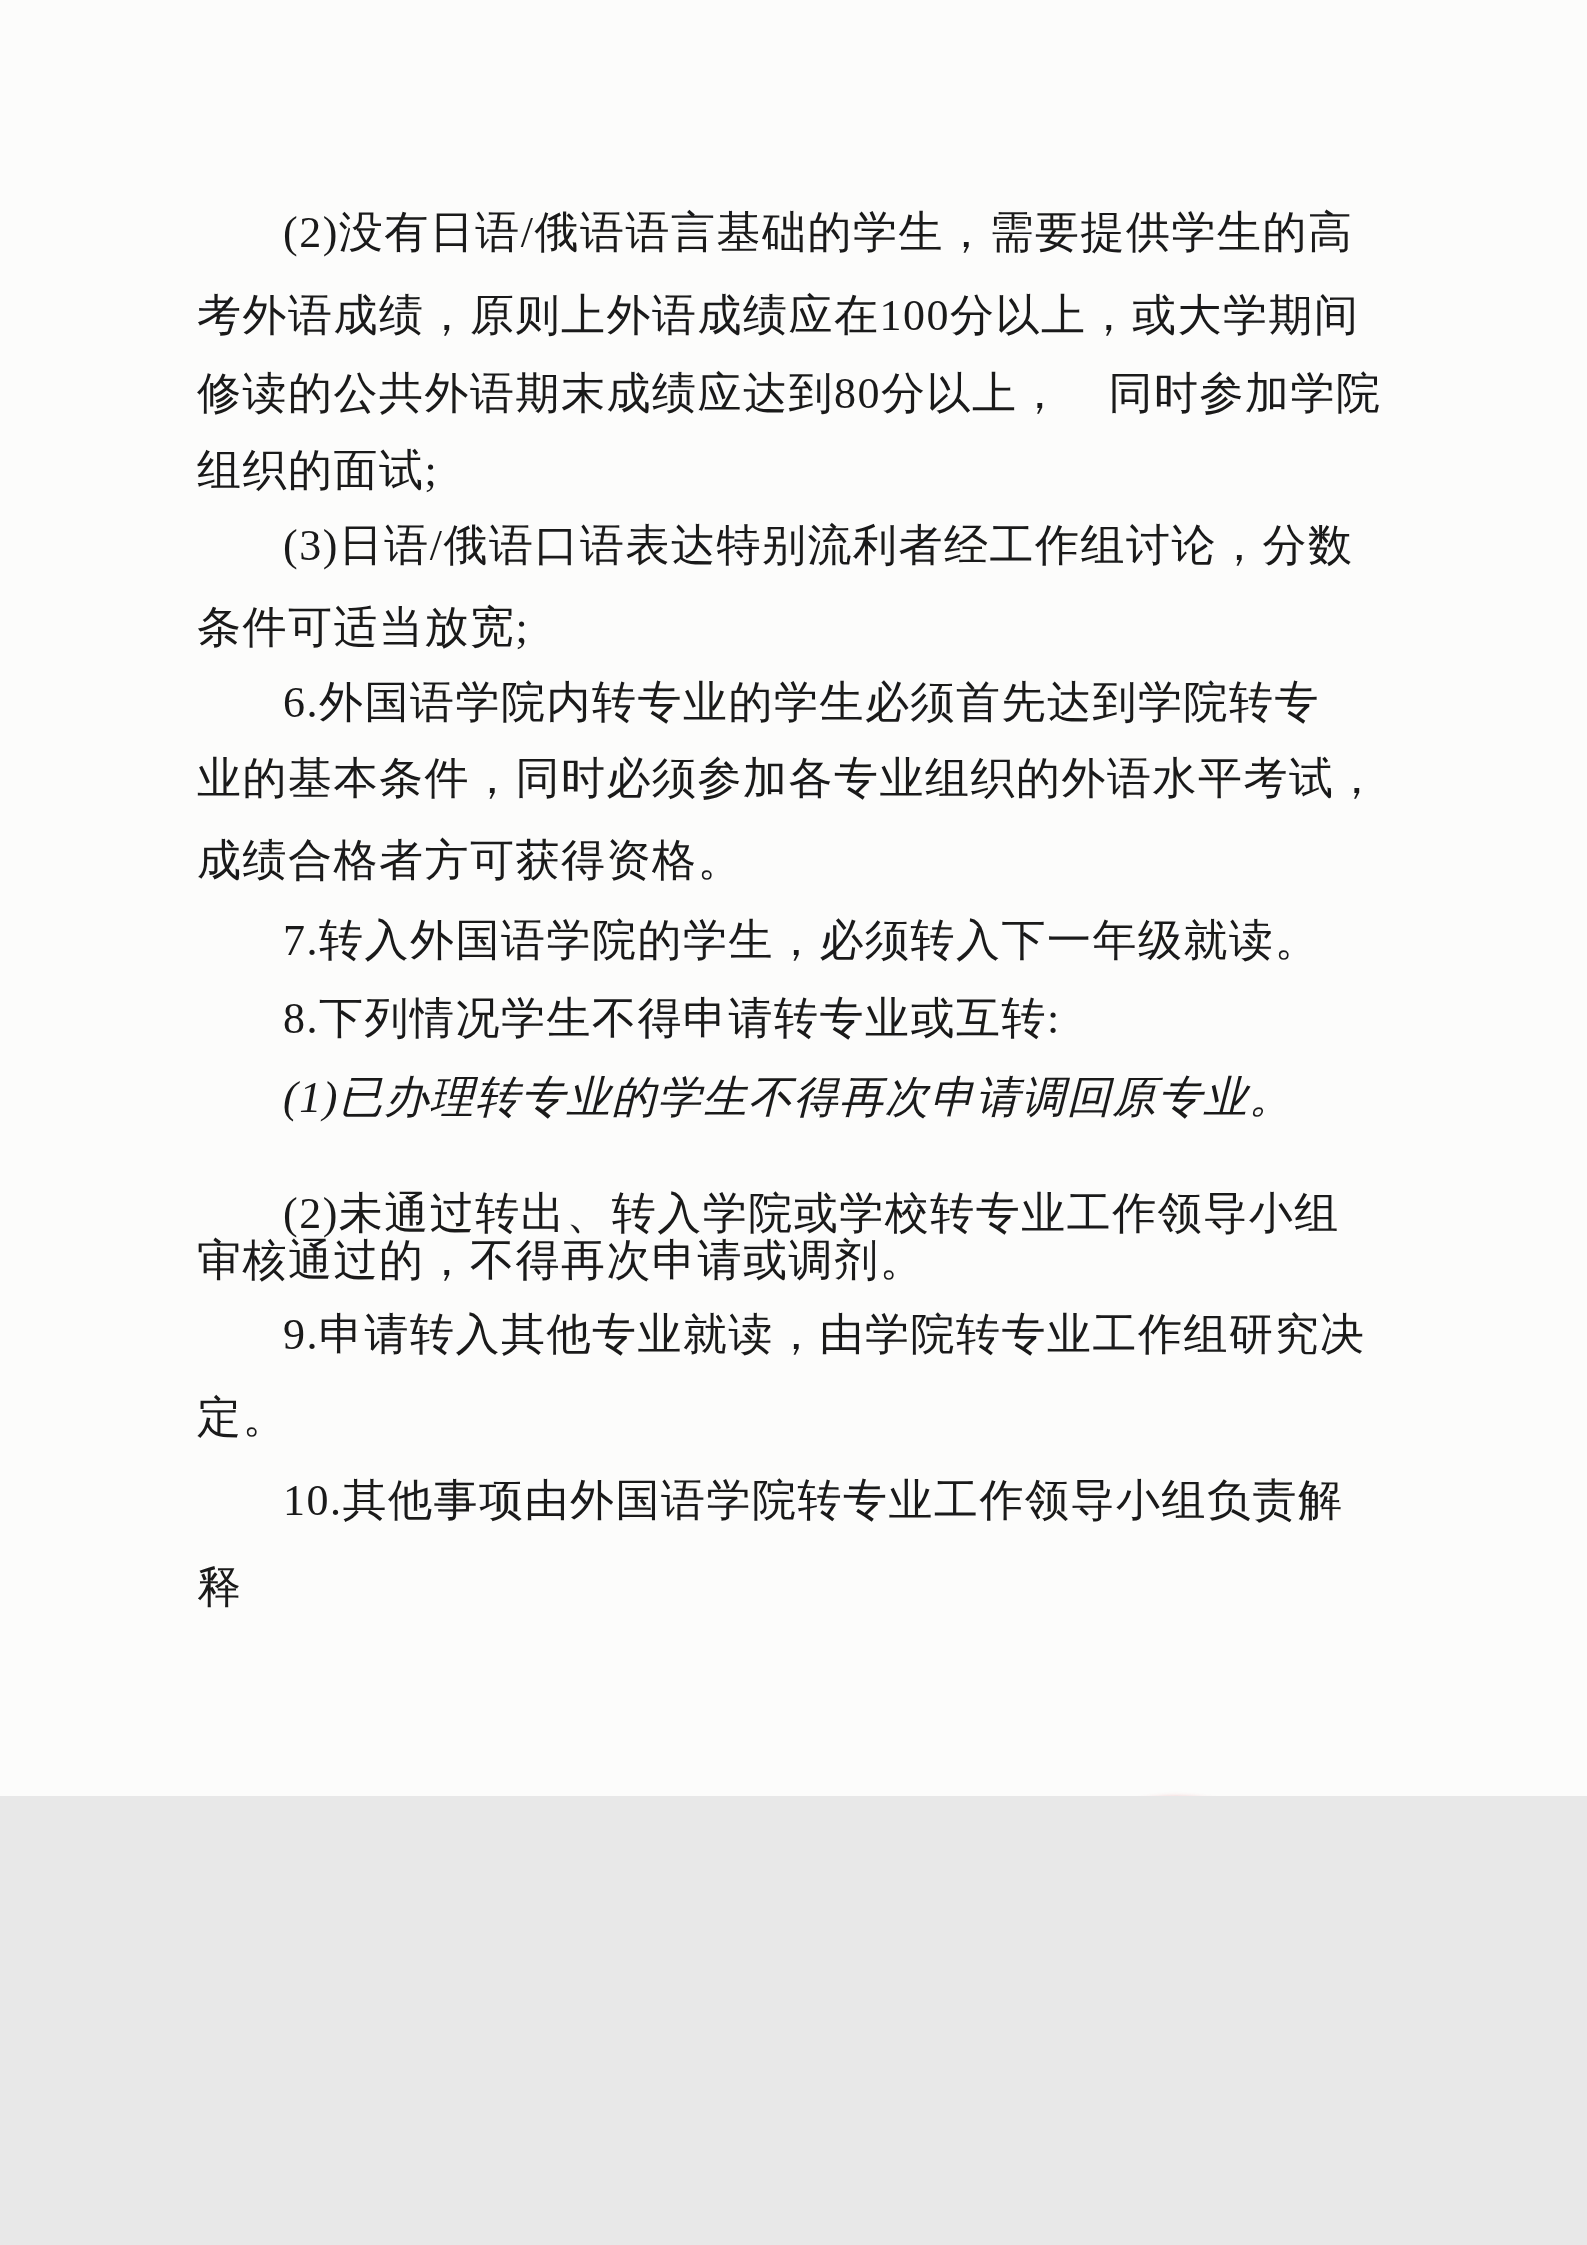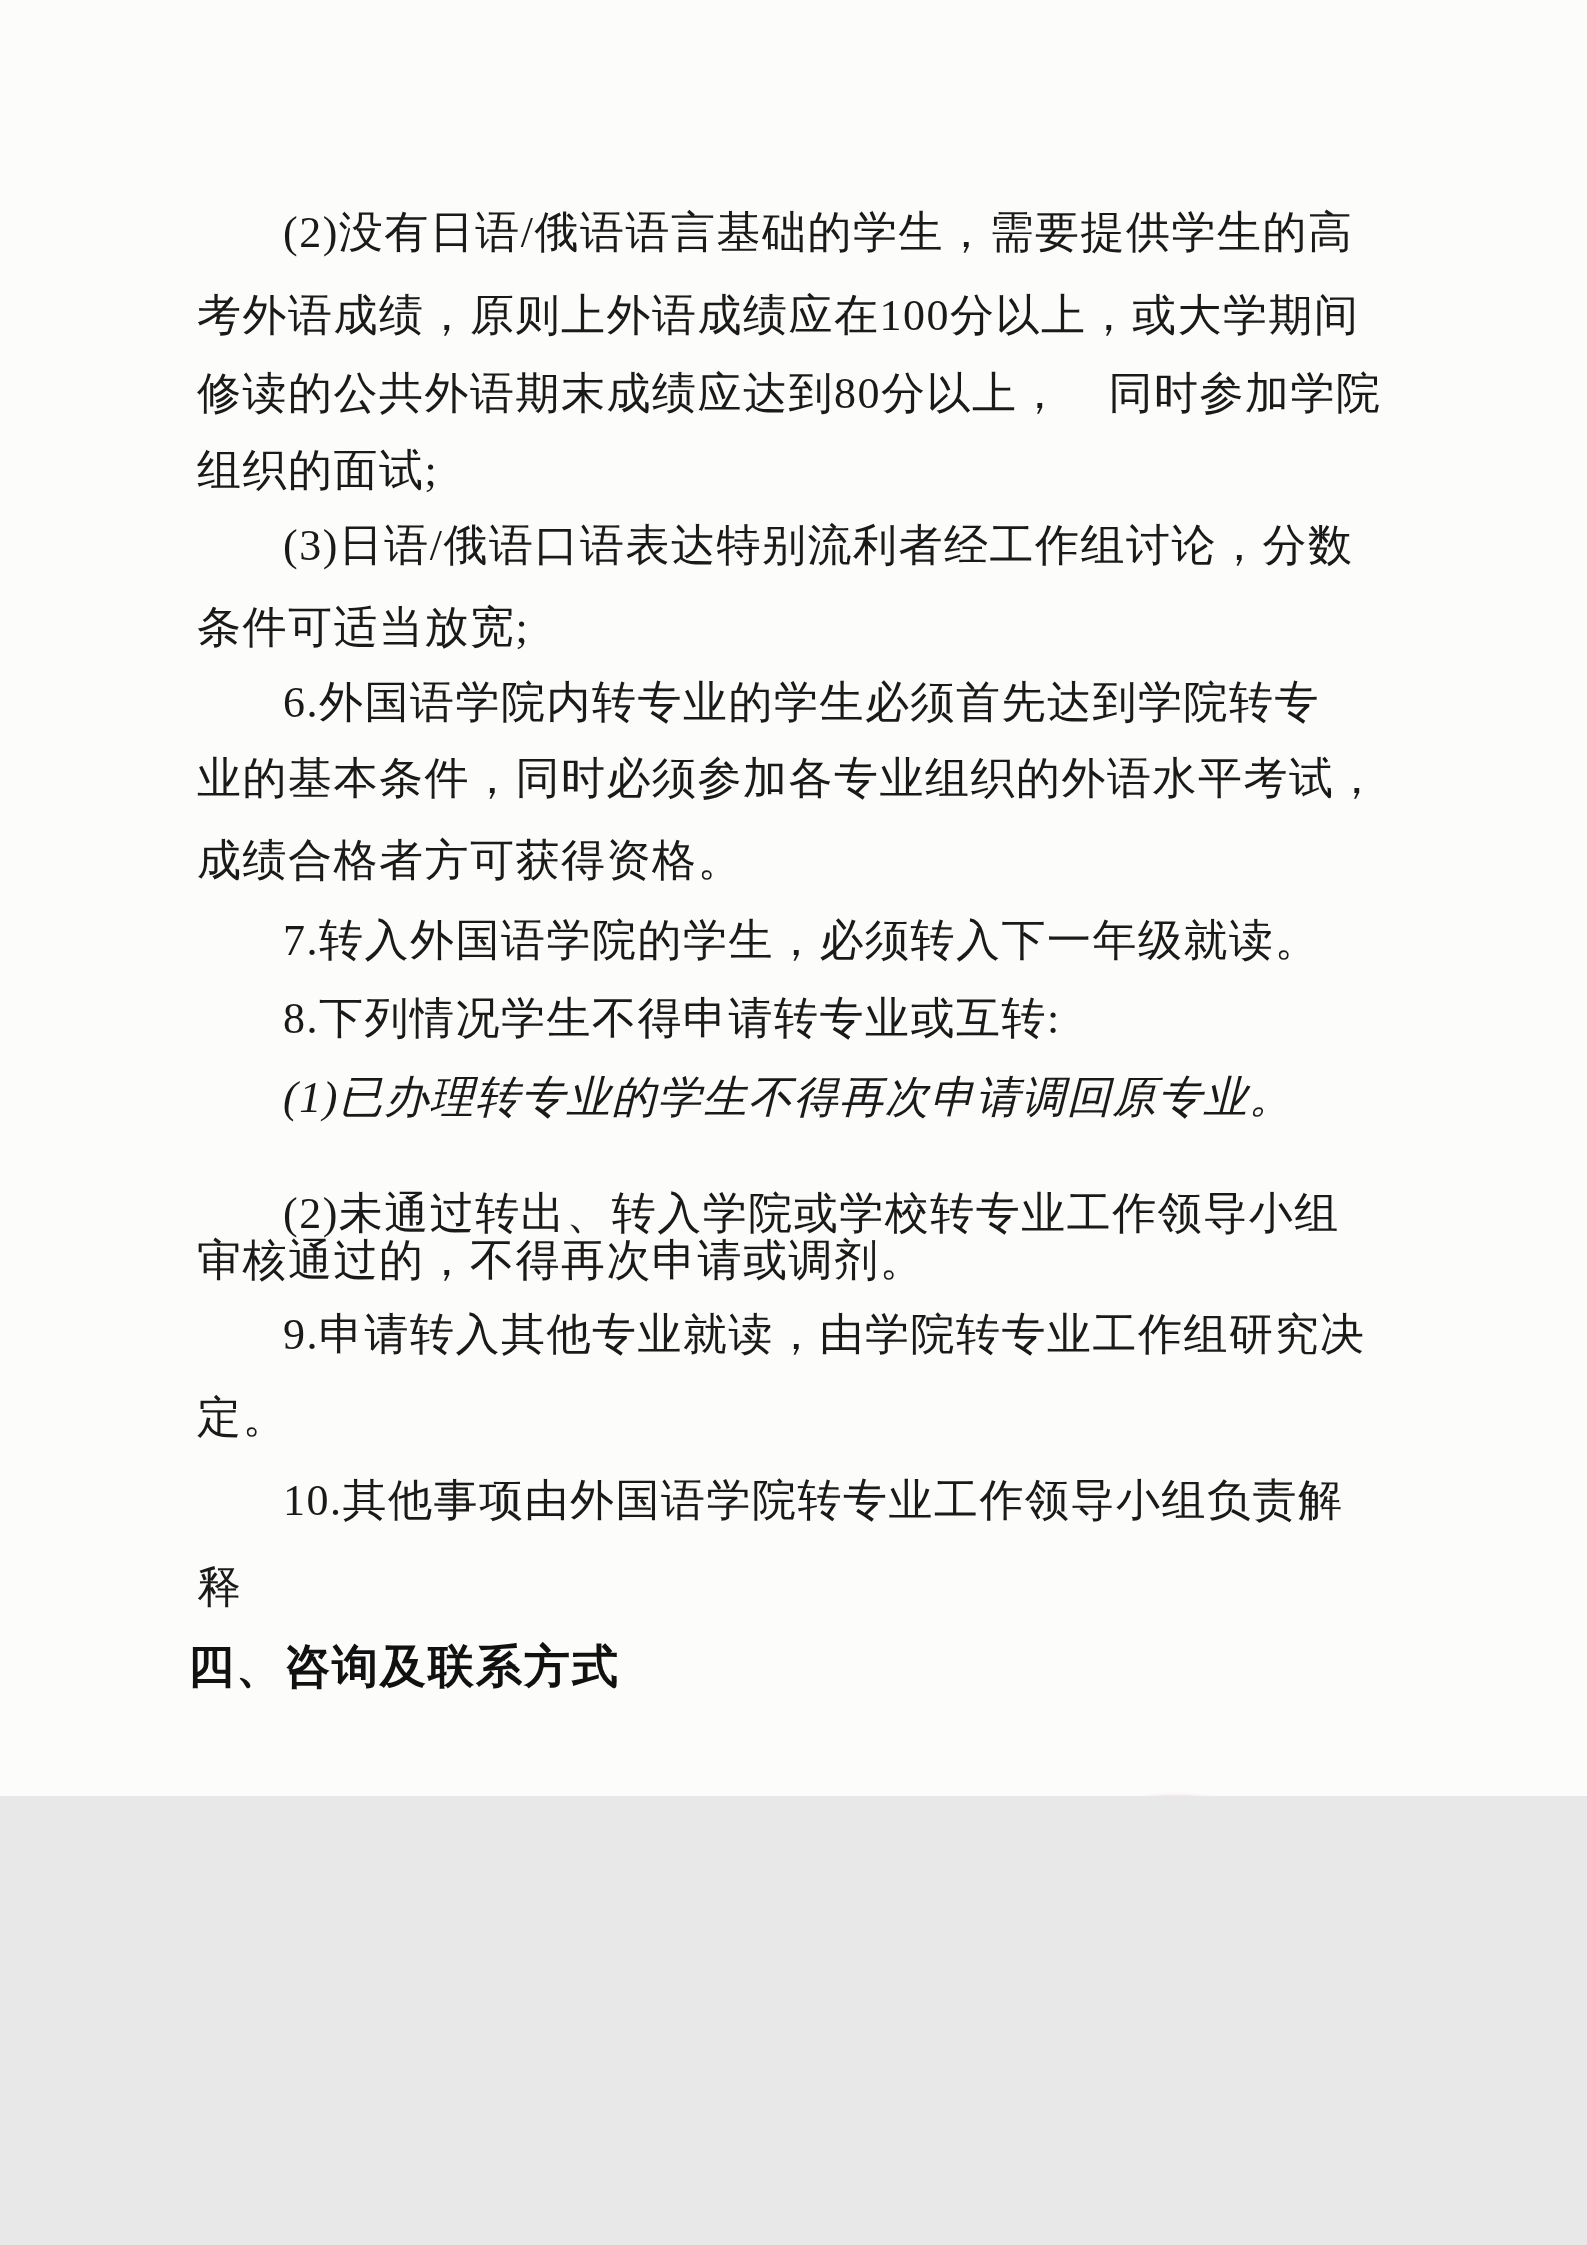--- a/index.html
+++ b/index.html
@@ -124,21 +124,20 @@
       <div class="line" style="left: 283px; top: 994px;">8.下列情况学生不得申请转专业或互转:</div>
       <div class="line" style="left: 283px; top: 1073px; font-style: italic;">(1)已办理转专业的学生不得再次申请调回原专业。</div>
       <div class="line" style="left: 283px; top: 1189px; text-align: center;">(2)未通过转出、转入学院或学校转专业工作领导小组</div>
       <div class="line" style="left: 197px; top: 1236px;">审核通过的，不得再次申请或调剂。</div>
       <div class="line" style="left: 283px; top: 1310px;">9.申请转入其他专业就读，由学院转专业工作组研究决</div>
       <div class="line" style="left: 197px; top: 1393px;">定。</div>
       <div class="line" style="left: 283px; top: 1476px;">10.其他事项由外国语学院转专业工作领导小组负责解</div>
       <div class="line" style="left: 197px; top: 1563px;">释</div>
     </div>
 
-  <div class="heading" id="section-heading" style="left: 188px; top: 1640px;">四、咨询及联系方式</div>
 
 
 
   <div class="signoff" id="signoff-org" style="left: 811px; top: 1897px;">成绩合格者方可获得资格</div>
 
 
   <div class="stamp" id="stamp" style="left: 998px; top: 1797px; width: 342px; height: 356px;">
     <div class="stamp-ring"></div>
     <div class="stamp-star" id="stamp-star" style="width: 114px; height: 108px; left: 110px; top: 98px;"></div>
     <div id="stamp-arcs">

